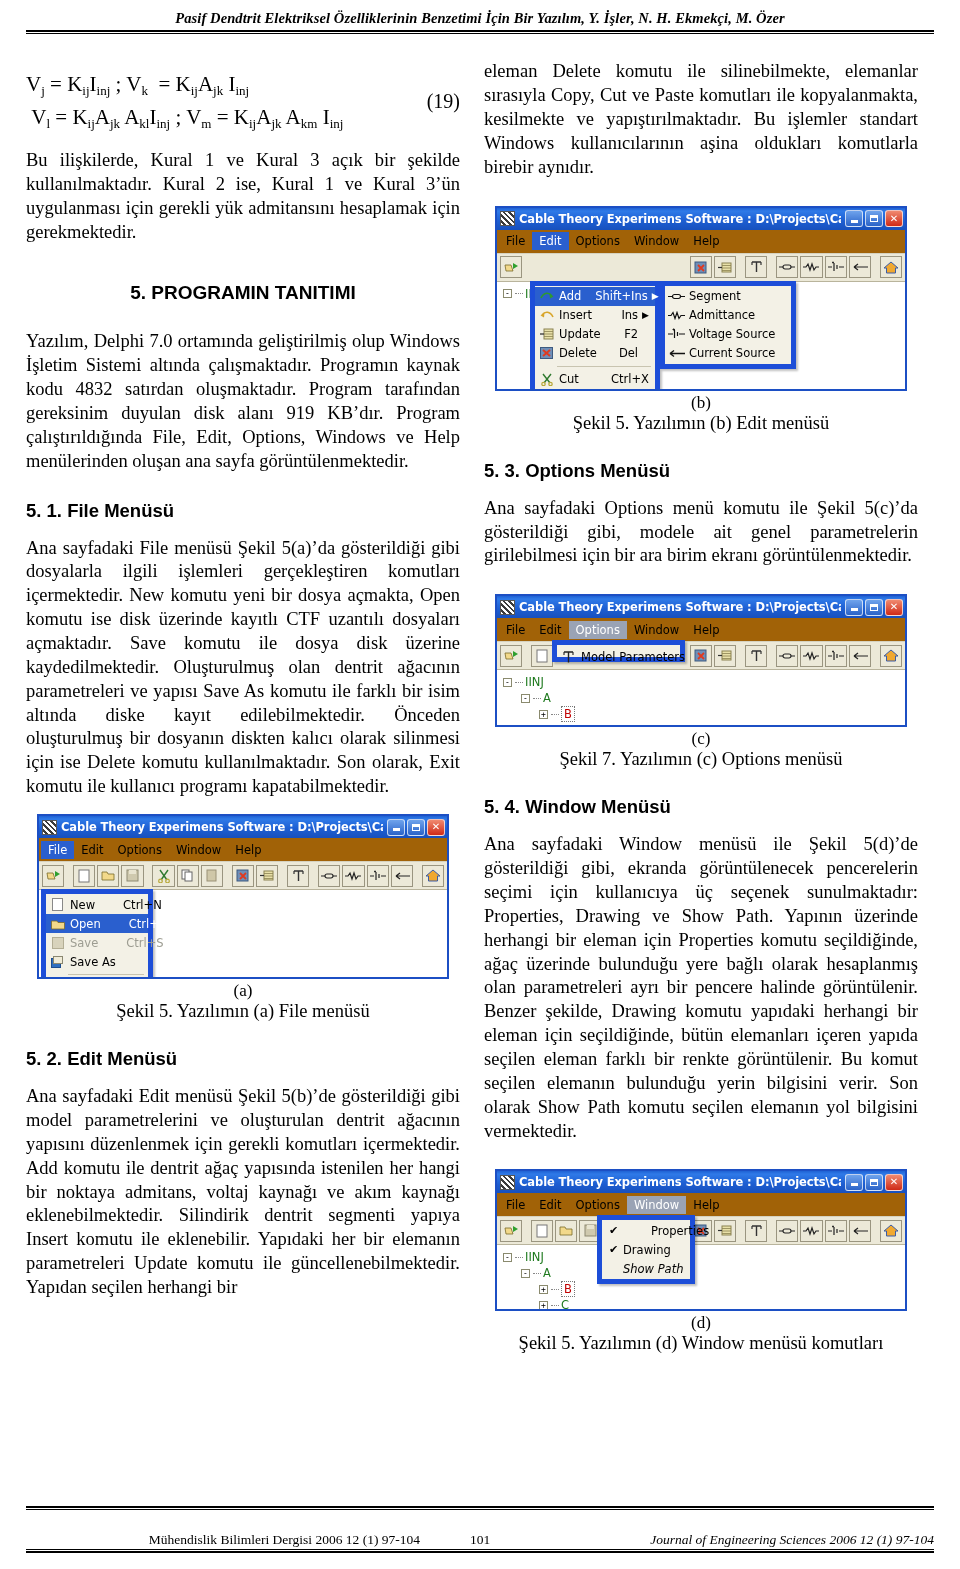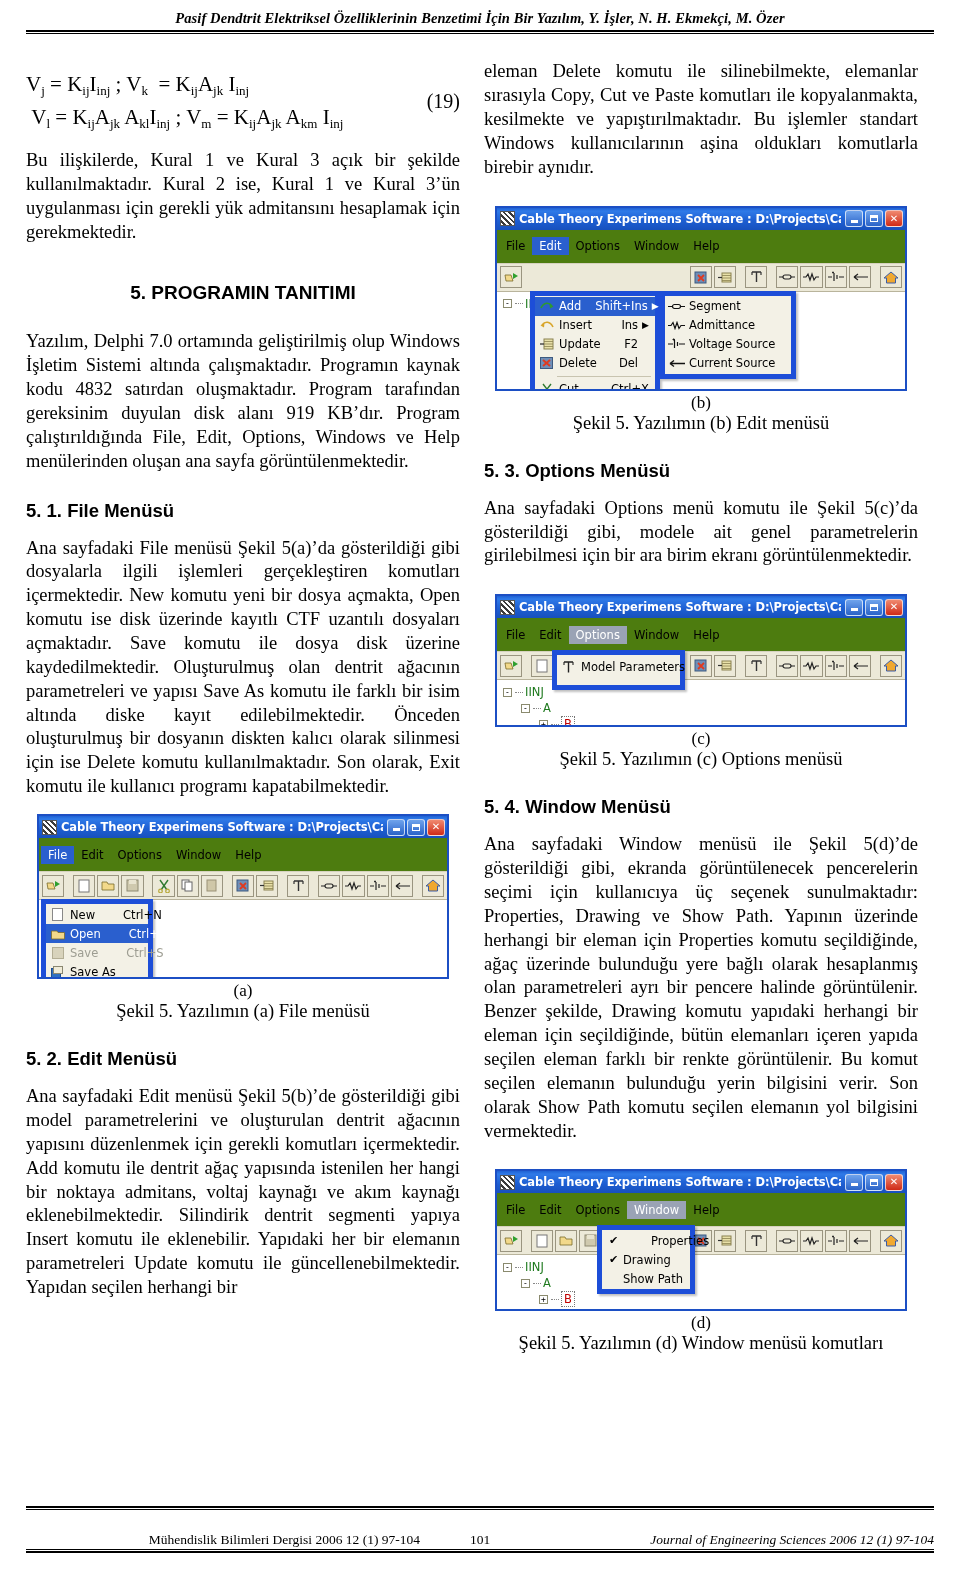--- a/index.html
+++ b/index.html
@@ -97,21 +97,21 @@
     display:flex; align-items:center; justify-content:center;
     font-size:10px; color:#fff; font-weight:bold; line-height:1;
   }
   .tb-btn.min { background:linear-gradient(to bottom,#6fa3ec,#2a63c8); }
   .tb-btn.max { background:linear-gradient(to bottom,#6fa3ec,#2a63c8); }
   .tb-btn.close { background:linear-gradient(to bottom,#f08a70,#cf2a17); }
   .glyph-min { width:7px; height:3px; background:#fff; margin-top:5px; }
   .glyph-max { width:8px; height:7px; border:1.5px solid #fff; border-top-width:3px; }
 
   .menubar {
-    height:34px; background:#4d7c0f;
+    height:24px; background:#a16207;
     display:flex; align-items:center;
     font-size:11.5px; padding-left:2px;
     border-bottom:1px solid #d6d2bf;
     position:relative;
   }
   .menubar .mi { padding:2px 7px; color:#000; white-space:nowrap; }
   .menubar .mi.active { background:#2a5fce; color:#fff; }
   .menubar .mi.activegray { background:#9aa3b5; color:#fff; }
 
   .toolbar {
@@ -757,36 +757,36 @@
               <div class="tdash"></div>
               <span class="tlabel-red">B</span>
             </div>
             <div class="tnode" style="padding-left:36px;">
               <div class="tbox">+</div>
               <div class="tdash"></div>
               <span class="tlabel-green">C</span>
             </div>
           </div>
 
-          <div class="dropdown" style="left:55px;top:-30px;width:133px;height:40px;padding:2px 0;">
+          <div class="dropdown" style="left:55px;top:-30px;width:133px;height:22px;padding:2px 0;">
             <div class="dd-row">
               <div class="dd-ico">
                 <svg width="13" height="14" viewBox="0 0 13 14">
                     <path d="M2 2 H11 M6.5 2 V12.5" stroke="#222" stroke-width="1.4" fill="none"></path>
                     <path d="M2 2 V5 M11 2 V5" stroke="#222" stroke-width="1.1"></path>
                   </svg>
               </div>
               <span class="dd-label">Model Parameters</span>
             </div>
           </div>
         </div>
       </div>
 
       <div class="figlabel">(c)</div>
-      <div class="figcap">Şekil 5. Yazılımın (c) Options menüsü</div>
+      <div class="figcap">Şekil 7. Yazılımın (c) Options menüsü</div>
 
       <div class="gap-md"></div>
       <h3 class="subsection">5. 4. Window Menüsü</h3>
       <div class="gap-sm"></div>
 
       <p class="body">Ana sayfadaki Window menüsü ile Şekil 5(d)’de gösterildiği gibi, ekranda görüntülenecek pencerelerin seçimi için kullanıcıya üç seçenek sunulmaktadır: Properties, Drawing ve Show Path. Yapının üzerinde herhangi bir eleman için Properties komutu seçildiğinde, ağaç üzerinde bulunduğu yere bağlı olarak hesaplanmış olan parametreleri ayrı bir pencere halinde görüntülenir. Benzer şekilde, Drawing komutu yapıdaki herhangi bir eleman için seçildiğinde, bütün elemanları içeren yapıda seçilen eleman farklı bir renkte görüntülenir. Bu komut seçilen elemanın bulunduğu yerin bilgisini verir. Son olarak Show Path komutu seçilen elemanın yol bilgisini vermektedir.</p>
 
       <div class="gap-md"></div>
 
       <div class="appwin" style="width:412px;height:142px;margin:0 auto;">
@@ -921,21 +921,21 @@
             <div class="dd-row">
               <div class="dd-check">✔</div>
               <span class="dd-label" style="padding-right:0;margin-left:28px;">Properties</span>
             </div>
             <div class="dd-row">
               <div class="dd-check">✔</div>
               <span class="dd-label" style="padding-right:0;">Drawing</span>
             </div>
             <div class="dd-row">
               <div class="dd-check"></div>
-              <span class="dd-label" style="padding-right:0;">Show Path</span>
+              <span class="dd-label" style="padding-right:0;font-style:italic;">Show Path</span>
             </div>
           </div>
         </div>
       </div>
 
       <div class="figlabel">(d)</div>
       <div class="figcap">Şekil 5. Yazılımın (d) Window menüsü komutları</div>
     </div>
   </div>
 

